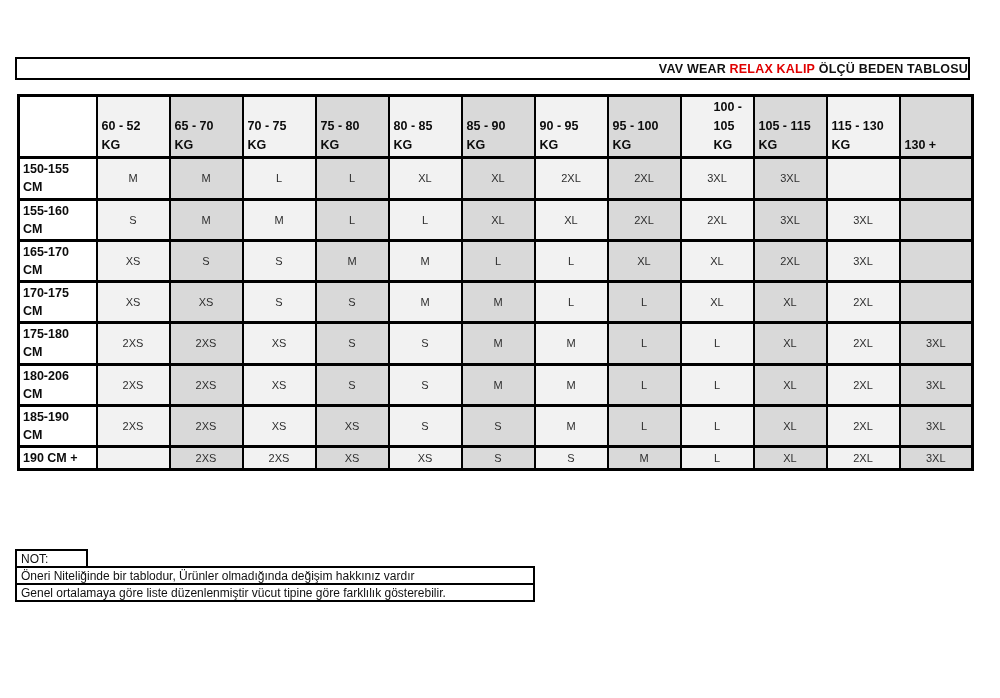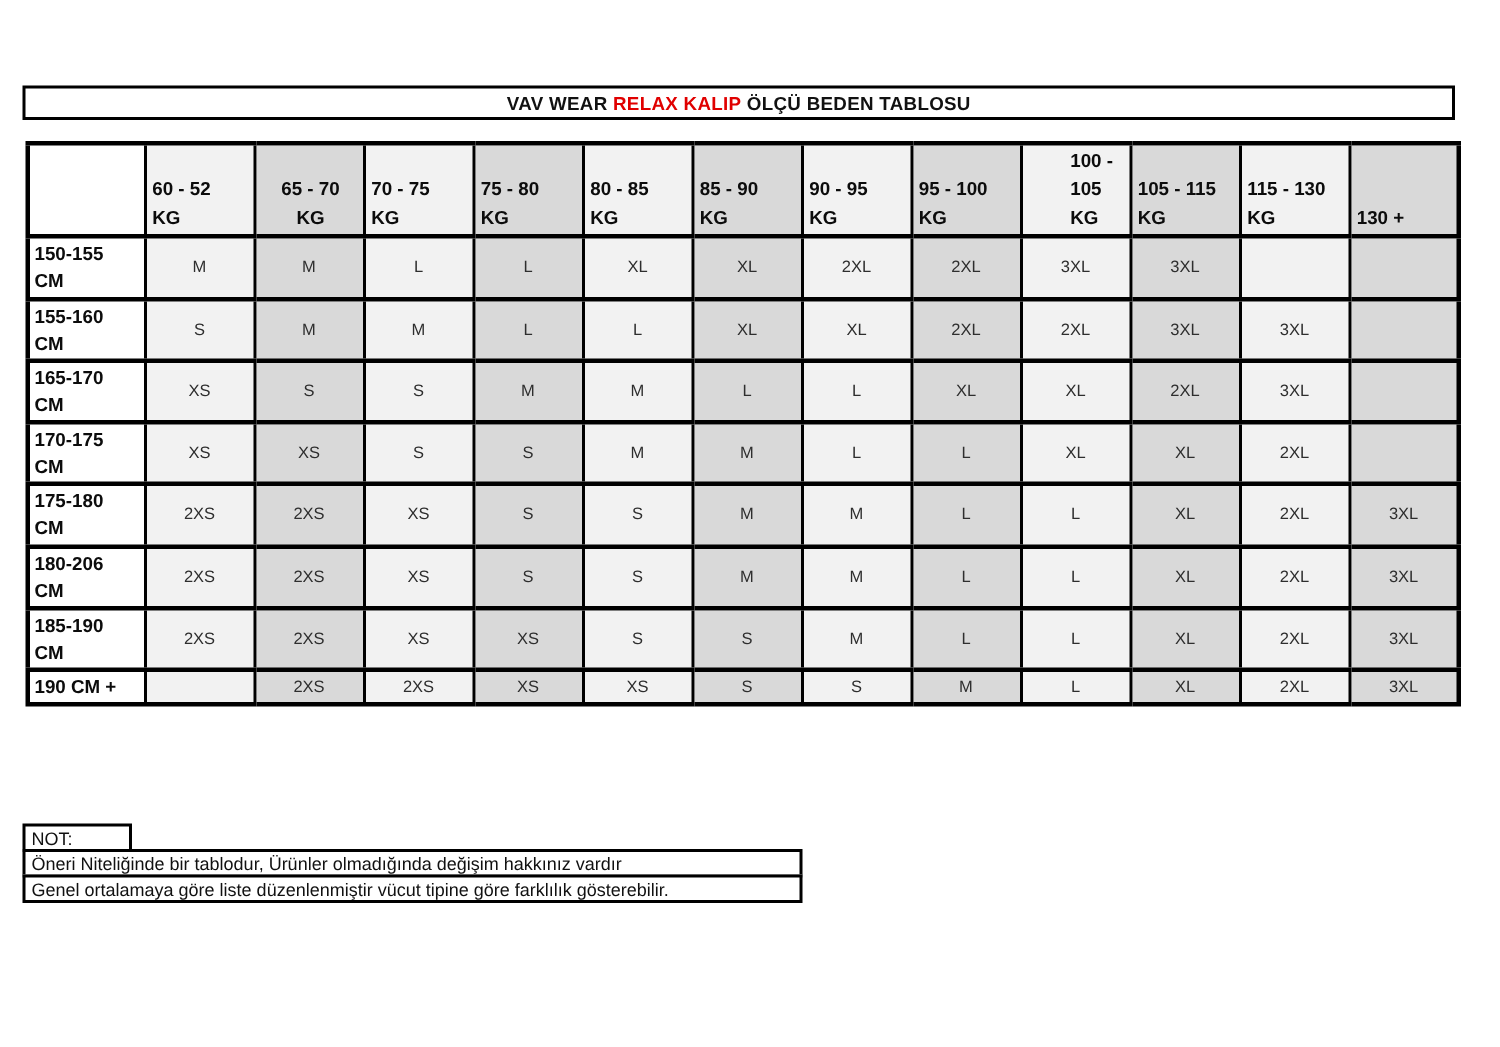--- a/index.html
+++ b/index.html
@@ -8,21 +8,21 @@
     width: 1000px; height: 698px;
     position: relative;
     font-family: "Liberation Sans", sans-serif;
     color: #111;
     overflow: hidden;
   }
   .title-box {
     position: absolute; left: 15px; top: 57px;
     width: 955px; height: 23px;
     border: 2px solid #000;
-    display: flex; align-items: center; justify-content: center;
+    display: flex; align-items: center; justify-content: flex-end;
     font-weight: bold; font-size: 12.5px;
     letter-spacing: 0.2px;
     background: #fff;
   }
   .title-box .hl { color: #e00000; white-space: pre; }
   .title-box .t-part { white-space: pre; }
 
   table.size-table {
     position: absolute; left: 17px; top: 94px;
     border-collapse: collapse;
@@ -94,21 +94,21 @@
       <col style="width:73px">
   </colgroup>
   <thead>
     <tr class="header-row">
       <th class="corner"></th>
 
     <th class="col-h" style="background: rgb(242, 242, 242);">
           <div>60 - 52</div>
           <div>KG</div>
         </th>
-        <th class="col-h" style="background: rgb(217, 217, 217); text-align: center;">
+        <th class="col-h" style="background: rgb(217, 217, 217);">
           <div>65 - 70</div>
           <div>KG</div>
         </th>
         <th class="col-h" style="background: rgb(242, 242, 242); margin-top: 28px;">
           <div>70 - 75</div>
           <div>KG</div>
         </th>
         <th class="col-h" style="background: rgb(217, 217, 217);">
           <div>75 - 80</div>
           <div>KG</div>

